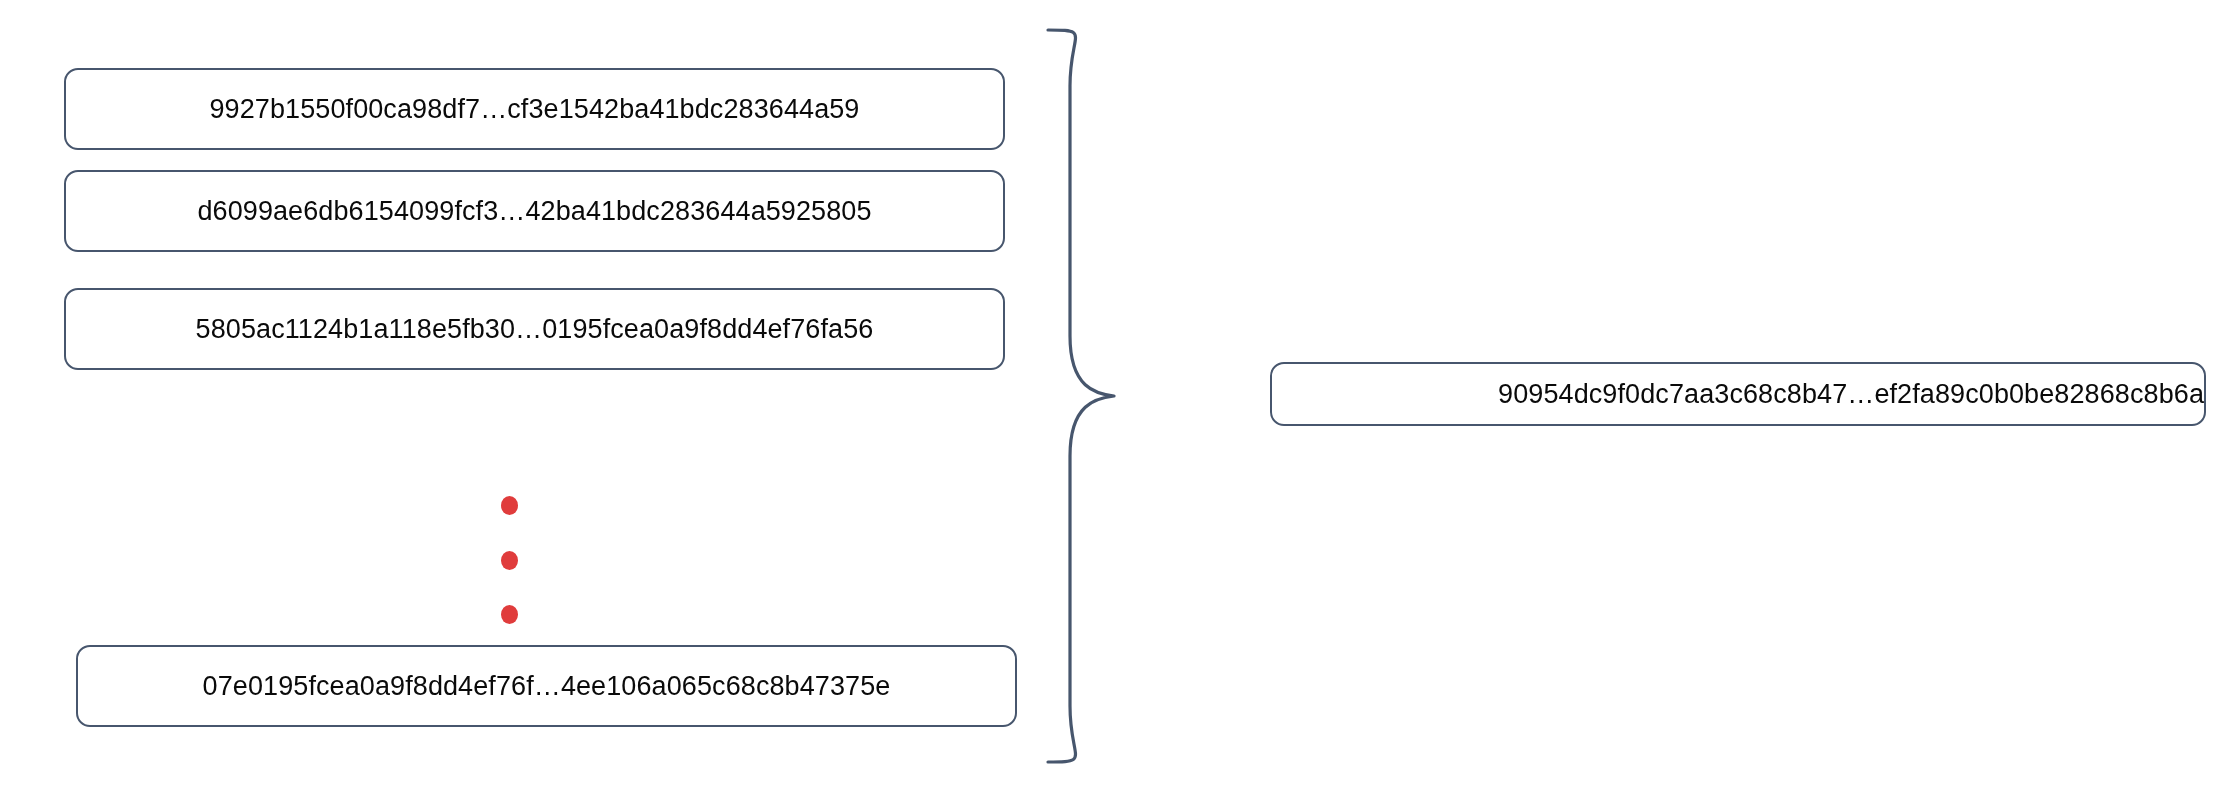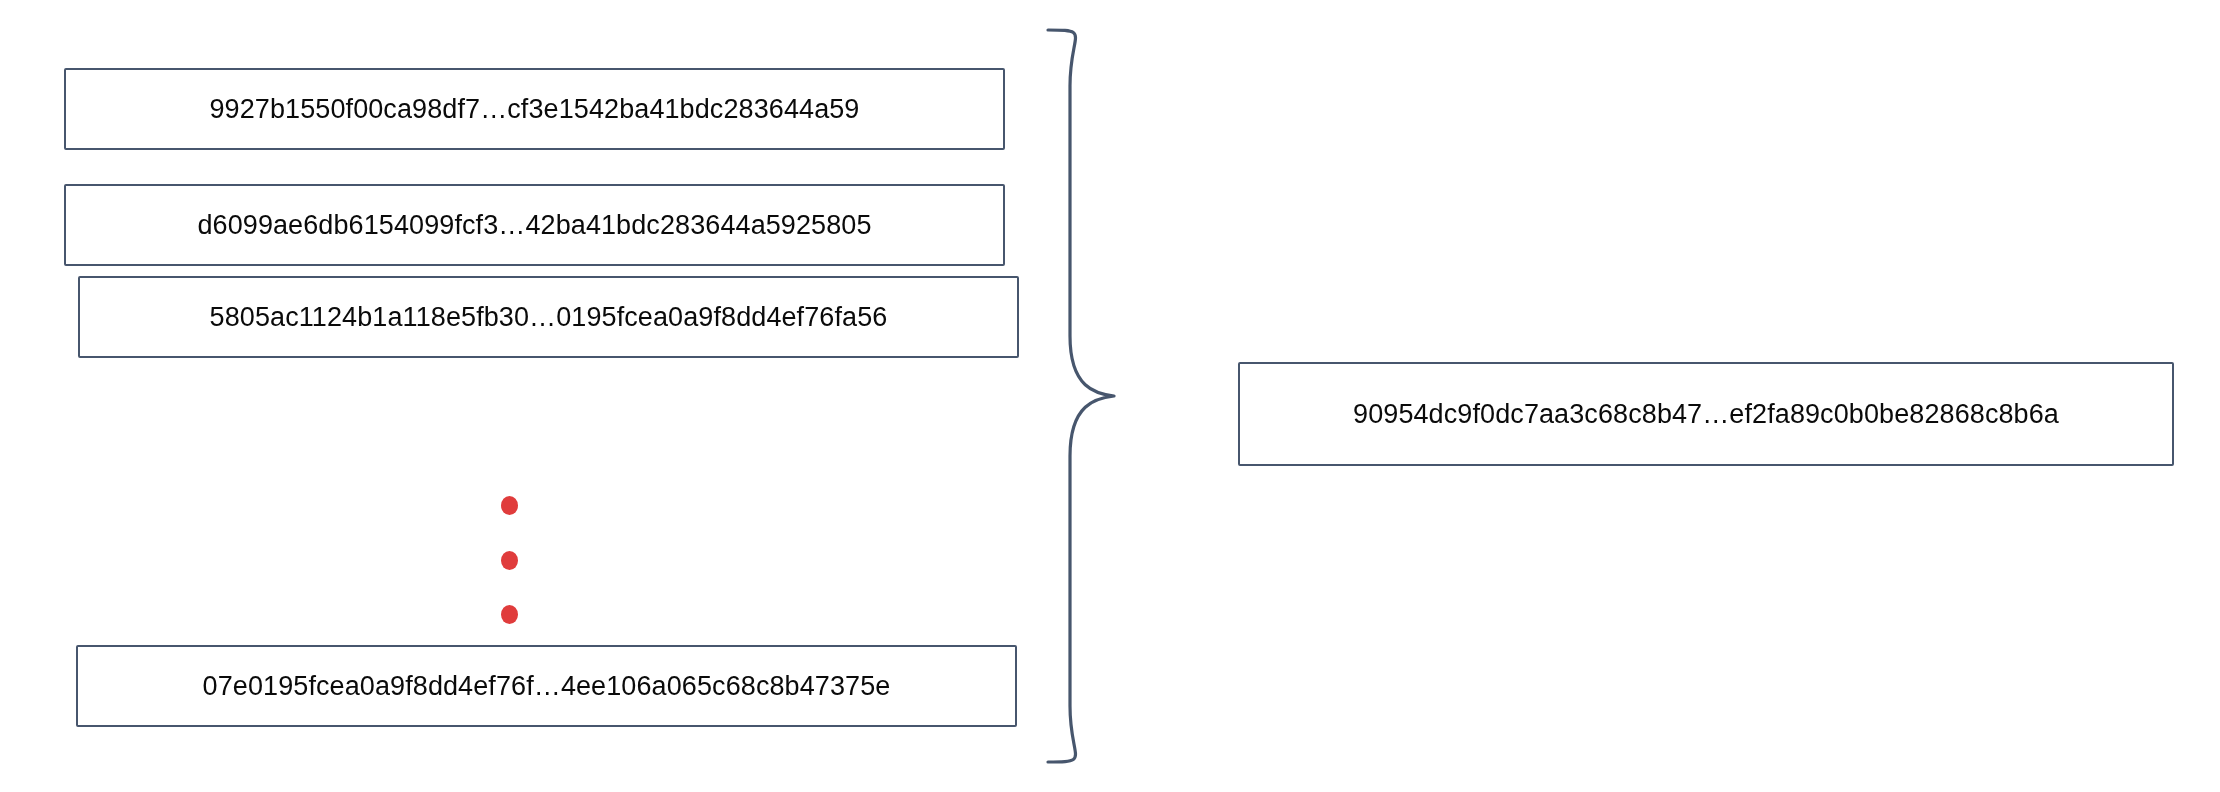--- a/index.html
+++ b/index.html
@@ -17,48 +17,49 @@
     background: #ffffff;
     overflow: hidden;
   }
 
   
   .hash-box {
     position: absolute;
     box-sizing: border-box;
     background: #ffffff;
     border: 2.5px solid #47566d;
-    border-radius: 2px;
+    border-radius: 14px;
     display: flex;
     align-items: center;
     justify-content: center;
     color: #0a0a0a;
     font-size: 27px;
     font-family: "Liberation Sans", sans-serif;
     letter-spacing: 0.1px;
     white-space: nowrap;
   }
 
   .left-box {
     left: 64px;
     width: 941px;
     height: 82px;
   }
 
   #leaf-0 { top: 68px; }
-  #leaf-1 { top: 184px; }
-  #leaf-2 { top: 276px; margin-left: 14px; }
+  #leaf-1 { top: 170px; }
+  #leaf-2 { top: 288px; }
   #leaf-3 { top: 398px; }
   #leaf-4 { top: 645px; margin-left: 12px; }
 
   #result-box {
-    left: 1238px;
+    left: 1270px;
     top: 362px;
     width: 936px;
-    height: 104px;
+    height: 64px;
+    justify-content: flex-end;
   }
 
   
   #vertical-ellipsis {
     position: absolute;
     left: 497px;
     top: 496px;
     width: 24px;
     height: 128px;
     display: flex;

